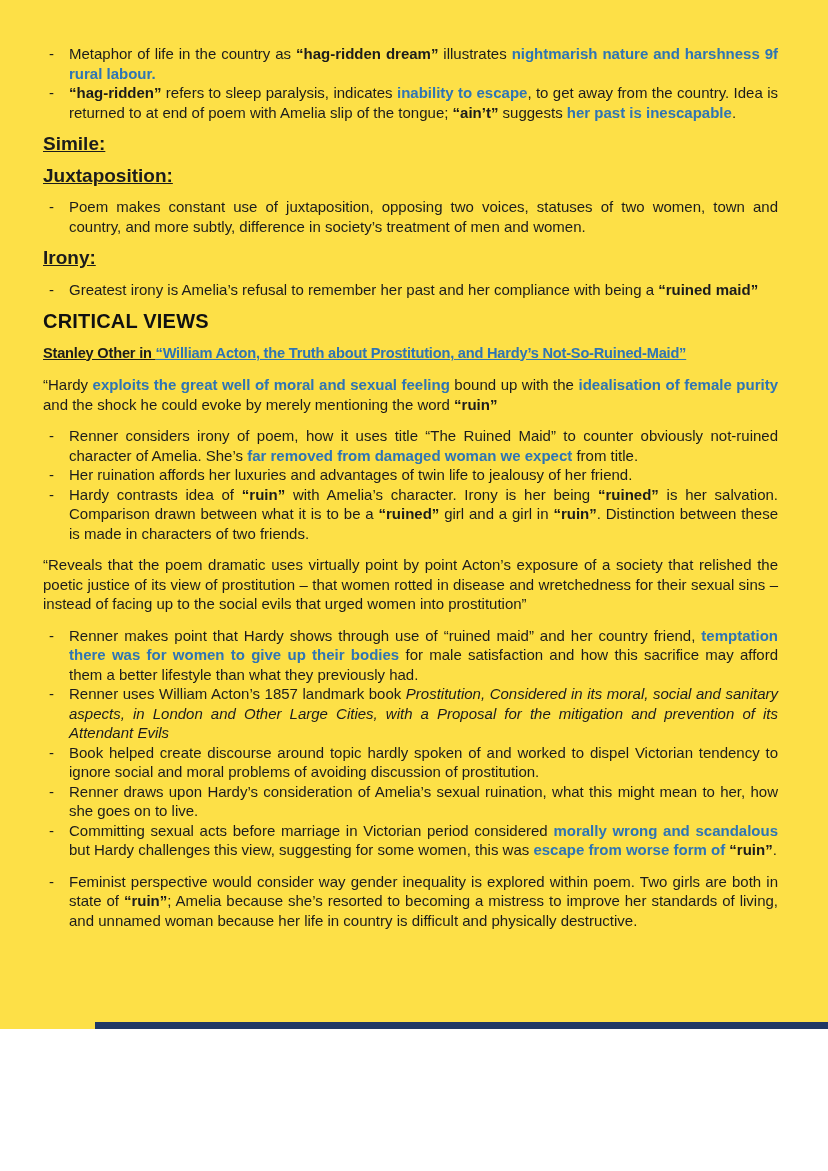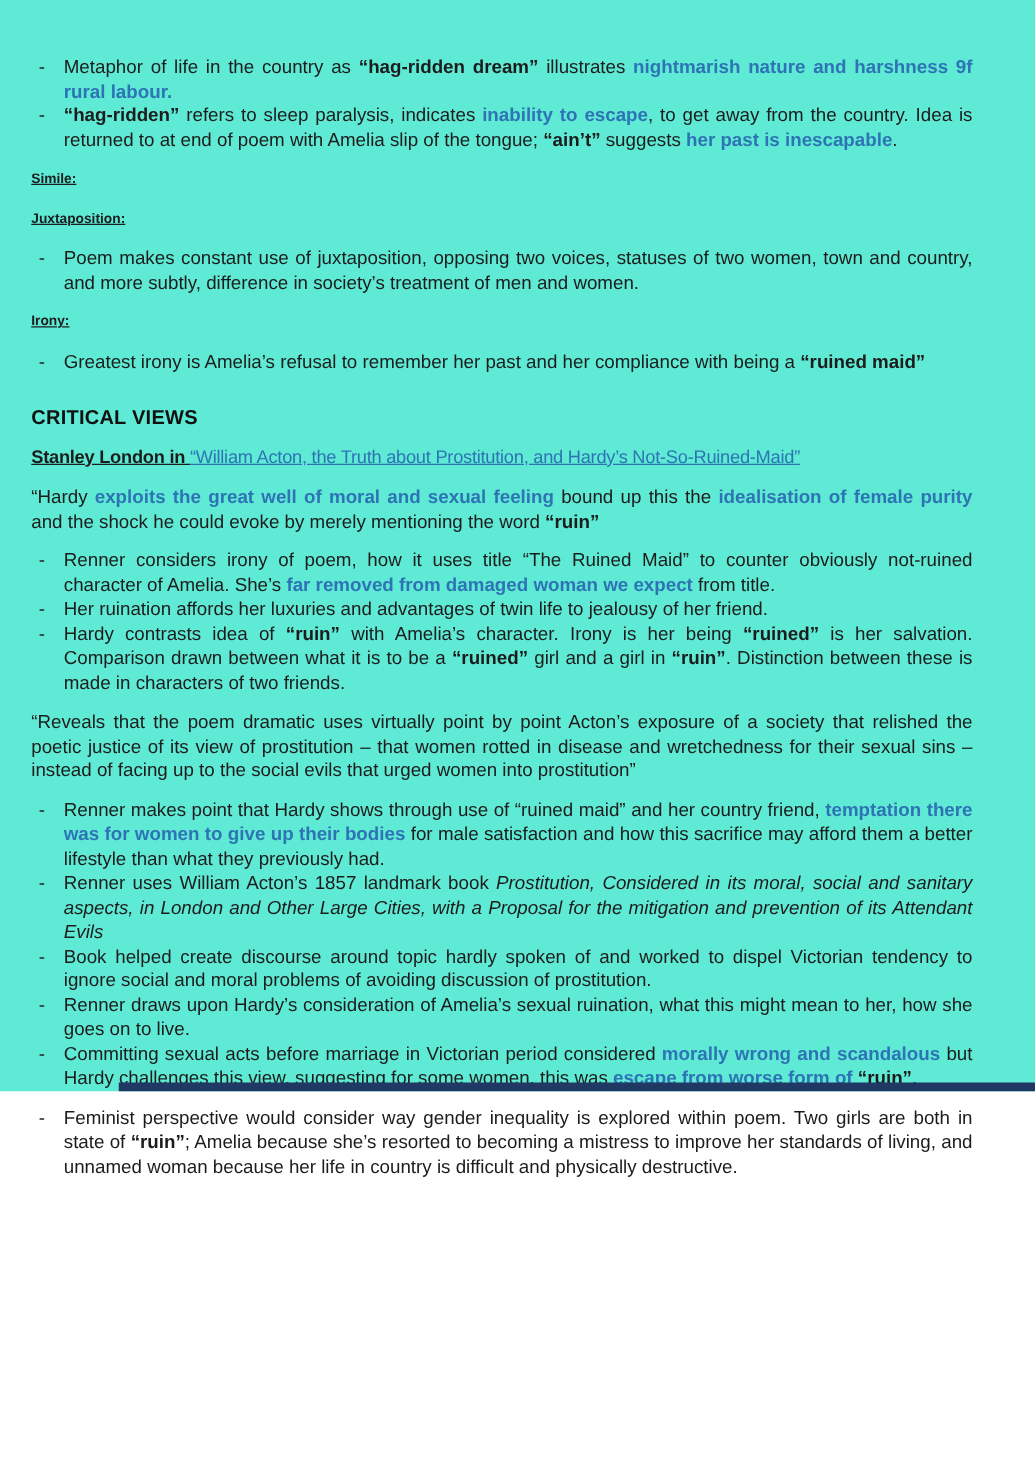--- a/index.html
+++ b/index.html
@@ -9,41 +9,41 @@
   }
   *{margin:0;padding:0;box-sizing:border-box;}
   html,body{background:#ffffff;}
   body{
     width:828px;height:1171px;overflow:hidden;
     font-family:"Liberation Sans","DejaVu Sans",sans-serif;
     color:var(--ink);
   }
   .page{
     position:relative;
-    width:828px;height:873px;
-    background:#5eead4;
-    padding:44px 50px 0 25px;
+    width:828px;height:1029px;
+    background:#fde047;
+    padding:44px 50px 0 43px;
   }
   .doc{
     font-size:15px;
     line-height:19.5px;
   }
   
   .sec-heading{
-    font-size:11px;
+    font-size:19px;
     font-weight:700;
     text-decoration:underline;
     margin:2px 0 12px 0;
     color:var(--ink);
   }
   .big-heading{
-    font-size:16px;
+    font-size:20px;
     font-weight:700;
     letter-spacing:.2px;
-    margin:26px 0 12px 0;
+    margin:13px 0 12px 0;
     color:#111;
   }
   .link-heading{
     font-size:14.6px;
     font-weight:700;
     letter-spacing:-0.2px;
     margin:0 0 12px 0;
     white-space:nowrap;
   }
   
@@ -69,21 +69,21 @@
     position:absolute;
     left:6px;
     top:0;
   }
   
   .run-n{font-weight:400;}
   .run-b{font-weight:700;}
   .run-bb{font-weight:700;color:var(--blue);}
   .run-i{font-style:italic;}
   .run-lk{font-weight:700;color:var(--ink);text-decoration:underline;}
-  .run-lb{font-weight:400;color:var(--blue);text-decoration:underline;cursor:pointer;}
+  .run-lb{font-weight:700;color:var(--blue);text-decoration:underline;cursor:pointer;}
   
   .bottom-banner{
     position:absolute;
     left:95px;right:0;bottom:0;
     height:7px;
     background:var(--navy);
   }
 </style>
 </head>
 <body>
@@ -97,22 +97,22 @@
       <h3 class="sec-heading">Simile:</h3>
       <h3 class="sec-heading">Juxtaposition:</h3>
       <ul class="bullets">
         <li><span class="run-n">Poem makes constant use of juxtaposition, opposing two voices, statuses of two women, town and country, and more subtly, difference in society’s treatment of men and women.</span></li>
       </ul>
       <h3 class="sec-heading">Irony:</h3>
       <ul class="bullets">
         <li><span class="run-n">Greatest irony is Amelia’s refusal to remember her past and her compliance with being a </span><span class="run-b">“ruined maid”</span></li>
       </ul>
       <h2 class="big-heading">CRITICAL VIEWS</h2>
-      <p class="link-heading"><span class="run-lk">Stanley London in </span><span class="run-lb">“William Acton, the Truth about Prostitution, and Hardy’s Not-So-Ruined-Maid”</span></p>
-      <p class="paragraph"><span class="run-n">“Hardy </span><span class="run-bb">exploits the great well of moral and sexual feeling</span><span class="run-n"> bound up this the </span><span class="run-bb">idealisation of female purity</span><span class="run-n"> and the shock he could evoke by merely mentioning the word </span><span class="run-b">“ruin”</span></p>
+      <p class="link-heading"><span class="run-lk">Stanley Other in </span><span class="run-lb">“William Acton, the Truth about Prostitution, and Hardy’s Not-So-Ruined-Maid”</span></p>
+      <p class="paragraph"><span class="run-n">“Hardy </span><span class="run-bb">exploits the great well of moral and sexual feeling</span><span class="run-n"> bound up with the </span><span class="run-bb">idealisation of female purity</span><span class="run-n"> and the shock he could evoke by merely mentioning the word </span><span class="run-b">“ruin”</span></p>
       <ul class="bullets">
         <li><span class="run-n">Renner considers irony of poem, how it uses title “The Ruined Maid” to counter obviously not-ruined character of Amelia. She’s </span><span class="run-bb">far removed from damaged woman we expect</span><span class="run-n"> from title.</span></li>
         <li><span class="run-n">Her ruination affords her luxuries and advantages of twin life to jealousy of her friend.</span></li>
         <li><span class="run-n">Hardy contrasts idea of </span><span class="run-b">“ruin”</span><span class="run-n"> with Amelia’s character. Irony is her being </span><span class="run-b">“ruined”</span><span class="run-n"> is her salvation. Comparison drawn between what it is to be a </span><span class="run-b">“ruined”</span><span class="run-n"> girl and a girl in </span><span class="run-b">“ruin”</span><span class="run-n">. Distinction between these is made in characters of two friends.</span></li>
       </ul>
       <p class="paragraph"><span class="run-n">“Reveals that the poem dramatic uses virtually point by point Acton’s exposure of a society that relished the poetic justice of its view of prostitution – that women rotted in disease and wretchedness for their sexual sins – instead of facing up to the social evils that urged women into prostitution”</span></p>
       <ul class="bullets">
         <li><span class="run-n">Renner makes point that Hardy shows through use of “ruined maid” and her country friend, </span><span class="run-bb">temptation there was for women to give up their bodies</span><span class="run-n"> for male satisfaction and how this sacrifice may afford them a better lifestyle than what they previously had.</span></li>
         <li><span class="run-n">Renner uses William Acton’s 1857 landmark book </span><span class="run-i">Prostitution, Considered in its moral, social and sanitary aspects, in London and Other Large Cities, with a Proposal for the mitigation and prevention of its Attendant Evils</span></li>
         <li><span class="run-n">Book helped create discourse around topic hardly spoken of and worked to dispel Victorian tendency to ignore social and moral problems of avoiding discussion of prostitution.</span></li>

